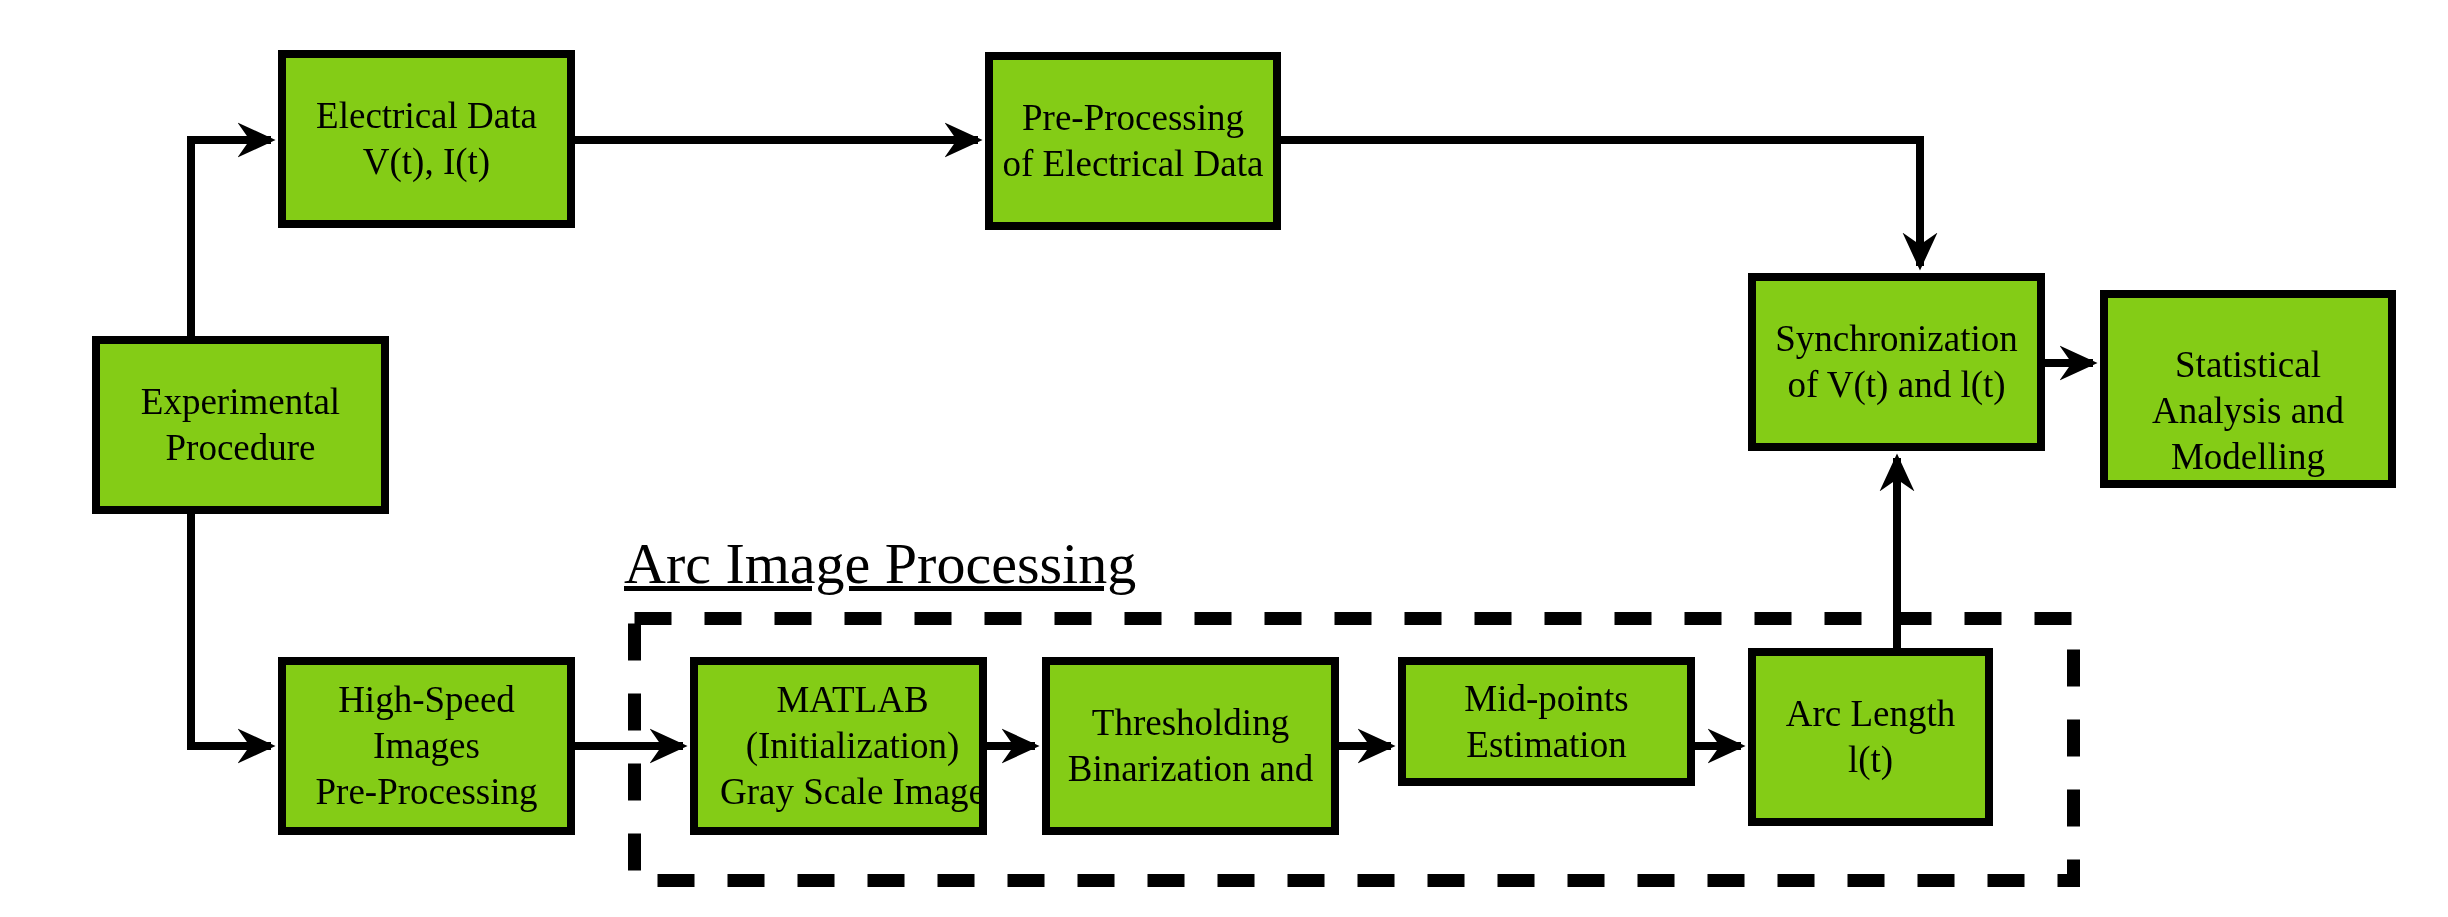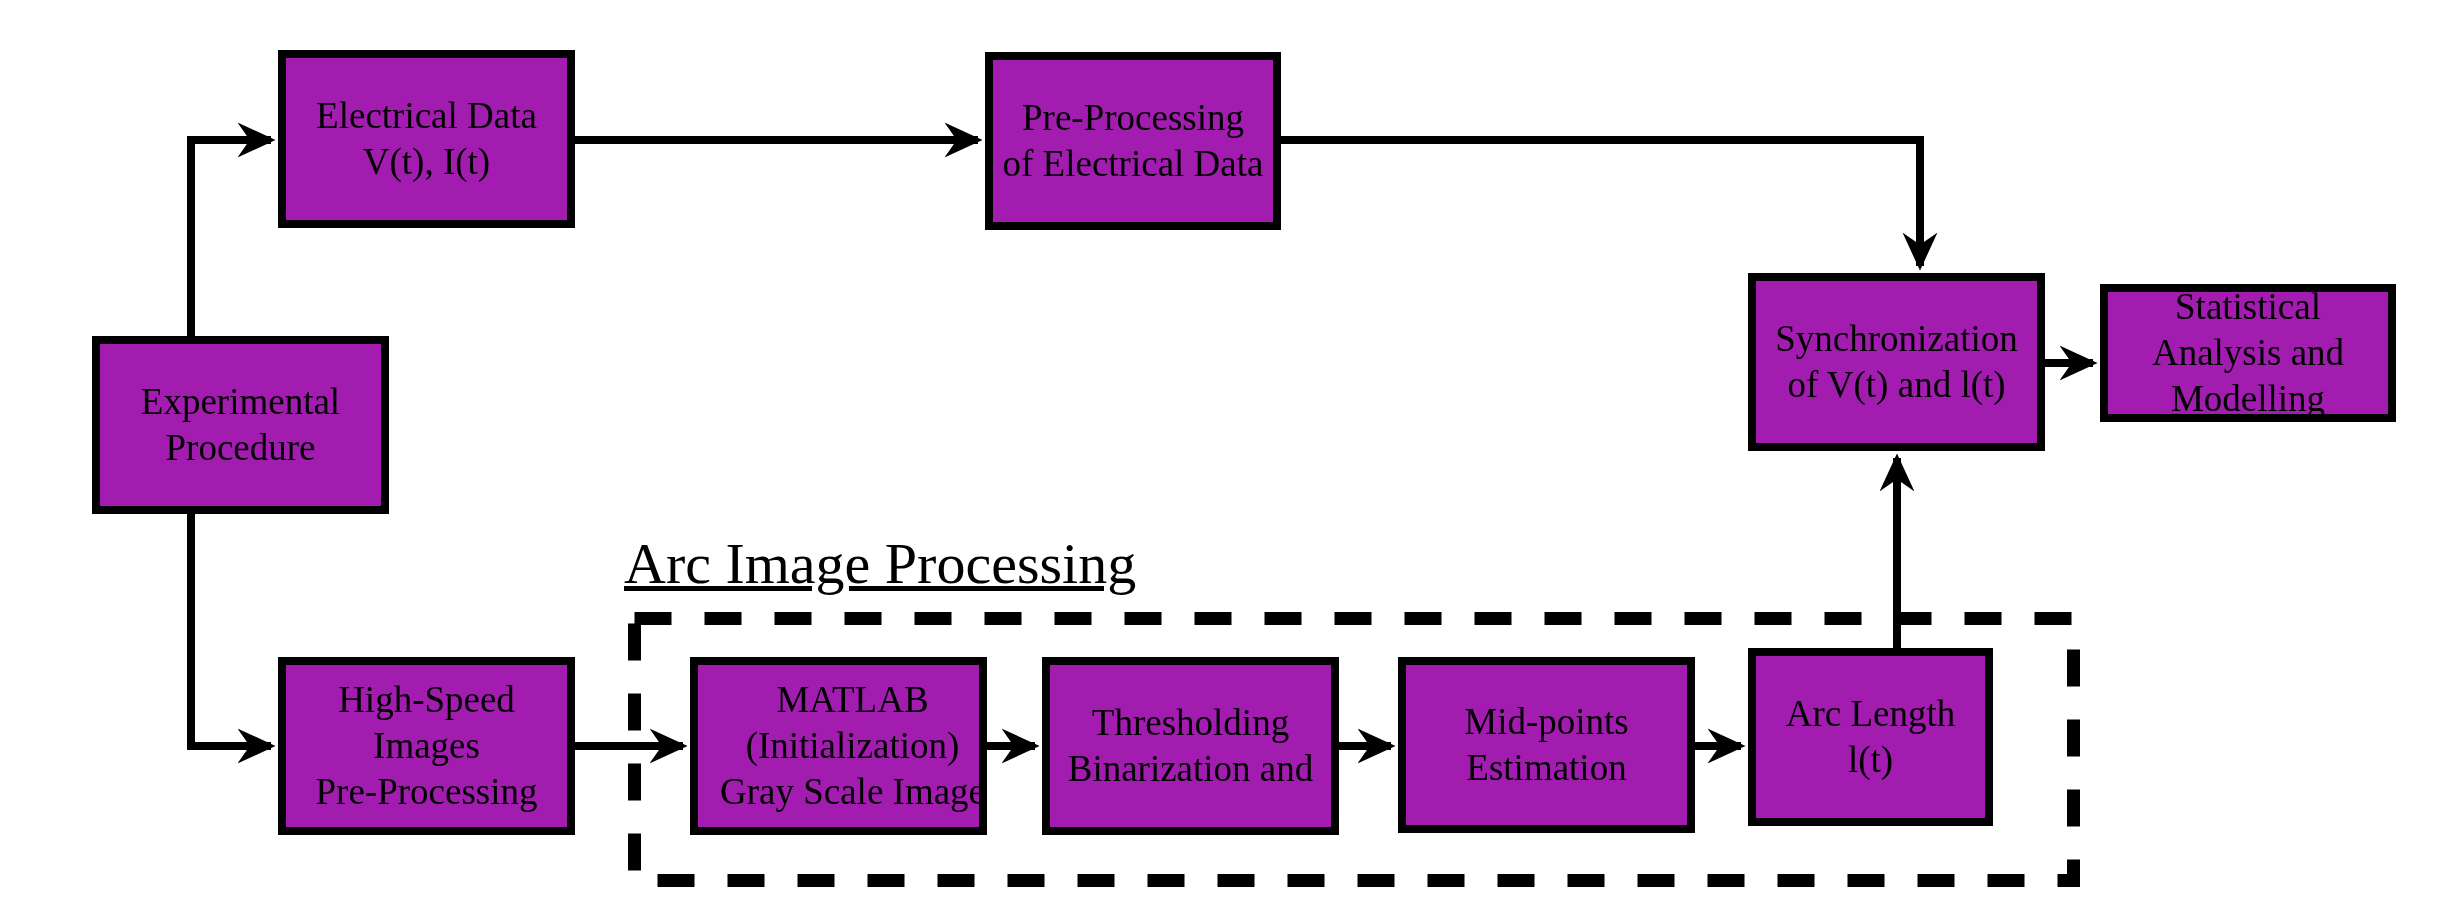--- a/index.html
+++ b/index.html
@@ -18,21 +18,21 @@
   }
   .layer {
     position: absolute;
     left: 0;
     top: 0;
   }
   .box {
     position: absolute;
     box-sizing: border-box;
     border: 8px solid #000000;
-    background: #a21caf;
+    background: #84cc16;
     display: flex;
     flex-direction: column;
     align-items: center;
     justify-content: center;
     text-align: center;
     font-size: 37px;
     line-height: 46px;
   }
   .line {
     display: block;
@@ -112,21 +112,21 @@
   <div class="box" style="left:985px; top:52px; width:296px; height:178px;">
     <span class="line">Pre-Processing</span>
     <span class="line">of Electrical Data</span>
   </div>
 
   <div class="box" style="left:1748px; top:273px; width:297px; height:178px;">
     <span class="line">Synchronization</span>
     <span class="line"><span>of </span><span class="it">V(t)</span><span> and </span><span class="it">l(t)</span></span>
   </div>
 
-  <div class="box" style="left:2100px; top:284px; width:296px; height:138px;">
+  <div class="box" style="left:2100px; top:290px; width:296px; height:198px;justify-content:flex-end;">
     <span class="line">Statistical</span>
     <span class="line">Analysis and</span>
     <span class="line">Modelling</span>
   </div>
 
   <div class="box" style="left:278px; top:657px; width:297px; height:178px;">
     <span class="line">High-Speed</span>
     <span class="line">Images</span>
     <span class="line">Pre-Processing</span>
   </div>
@@ -135,21 +135,21 @@
     <span class="line">MATLAB</span>
     <span class="line">(Initialization)</span>
     <span class="line">Gray Scale Image</span>
   </div>
 
   <div class="box" style="left:1042px; top:657px; width:297px; height:178px;">
     <span class="line">Thresholding</span>
     <span class="line">Binarization and</span>
   </div>
 
-  <div class="box" style="left:1398px; top:657px; width:297px; height:176px;">
+  <div class="box" style="left:1398px; top:657px; width:297px; height:129px;">
     <span class="line">Mid-points</span>
     <span class="line">Estimation</span>
   </div>
 
   <div class="box" style="left:1748px; top:648px; width:245px; height:178px;">
     <span class="line">Arc Length</span>
     <span class="line it">l(t)</span>
   </div>
 
 </div>

